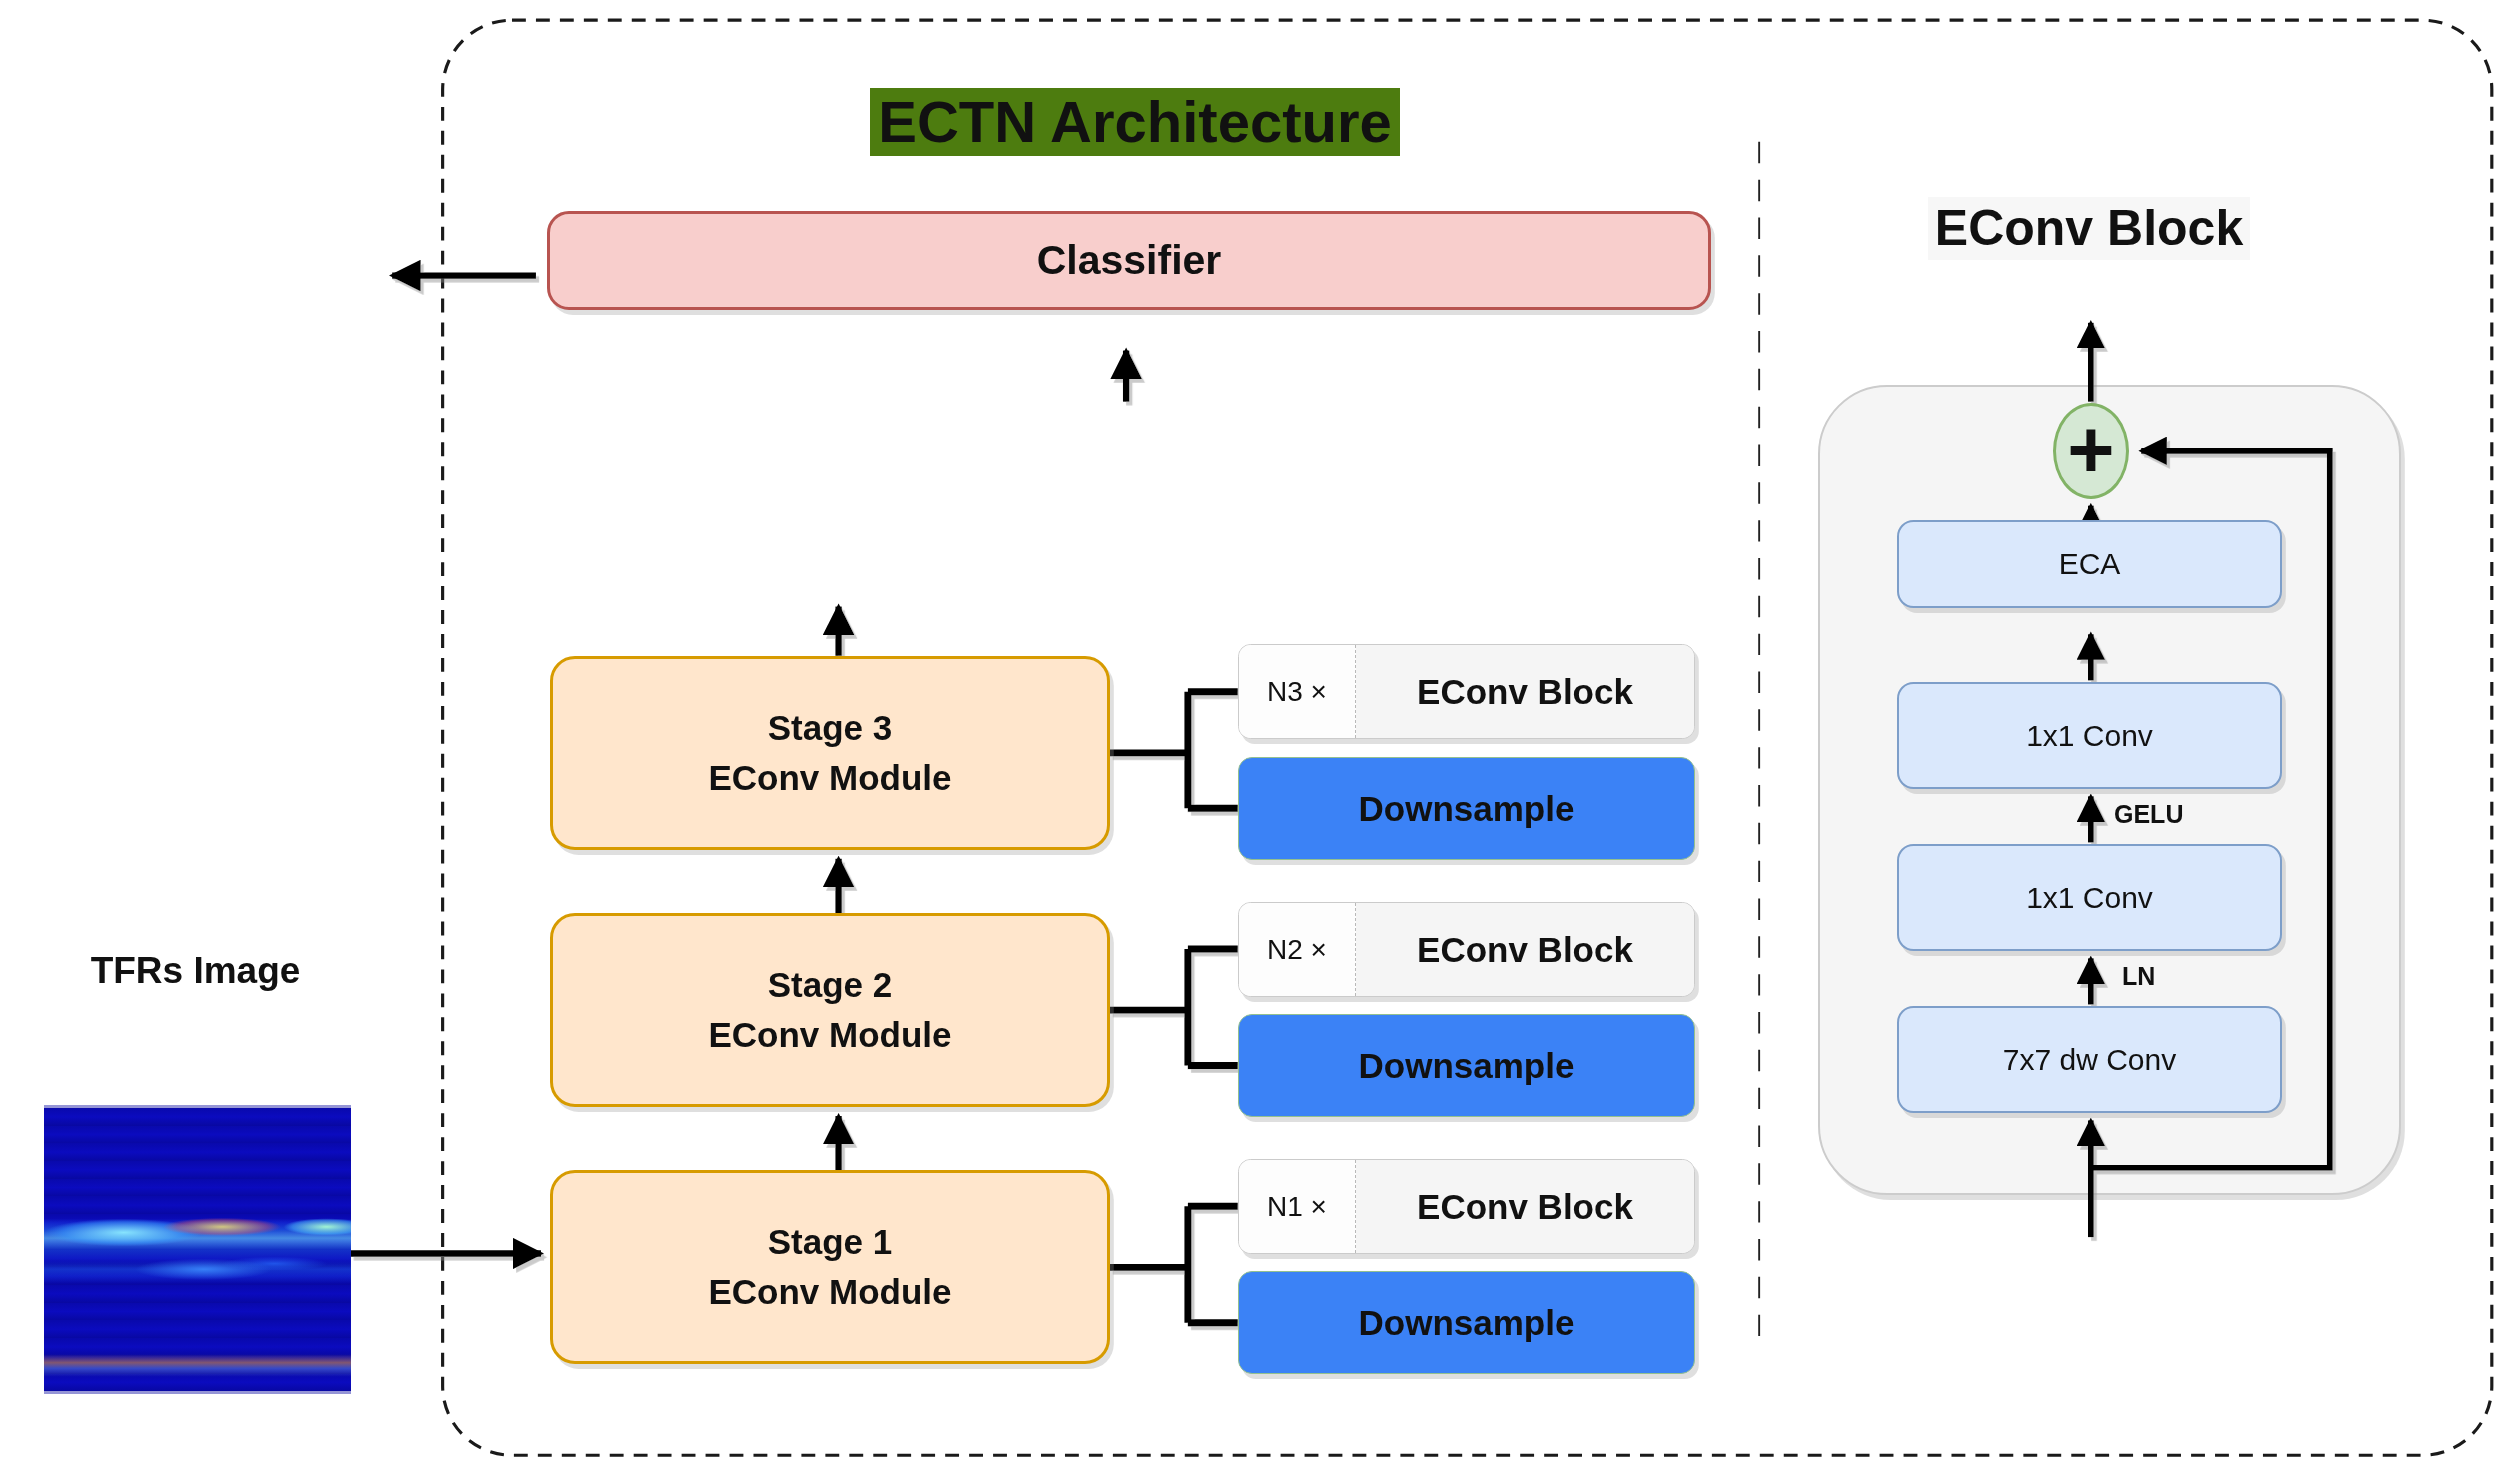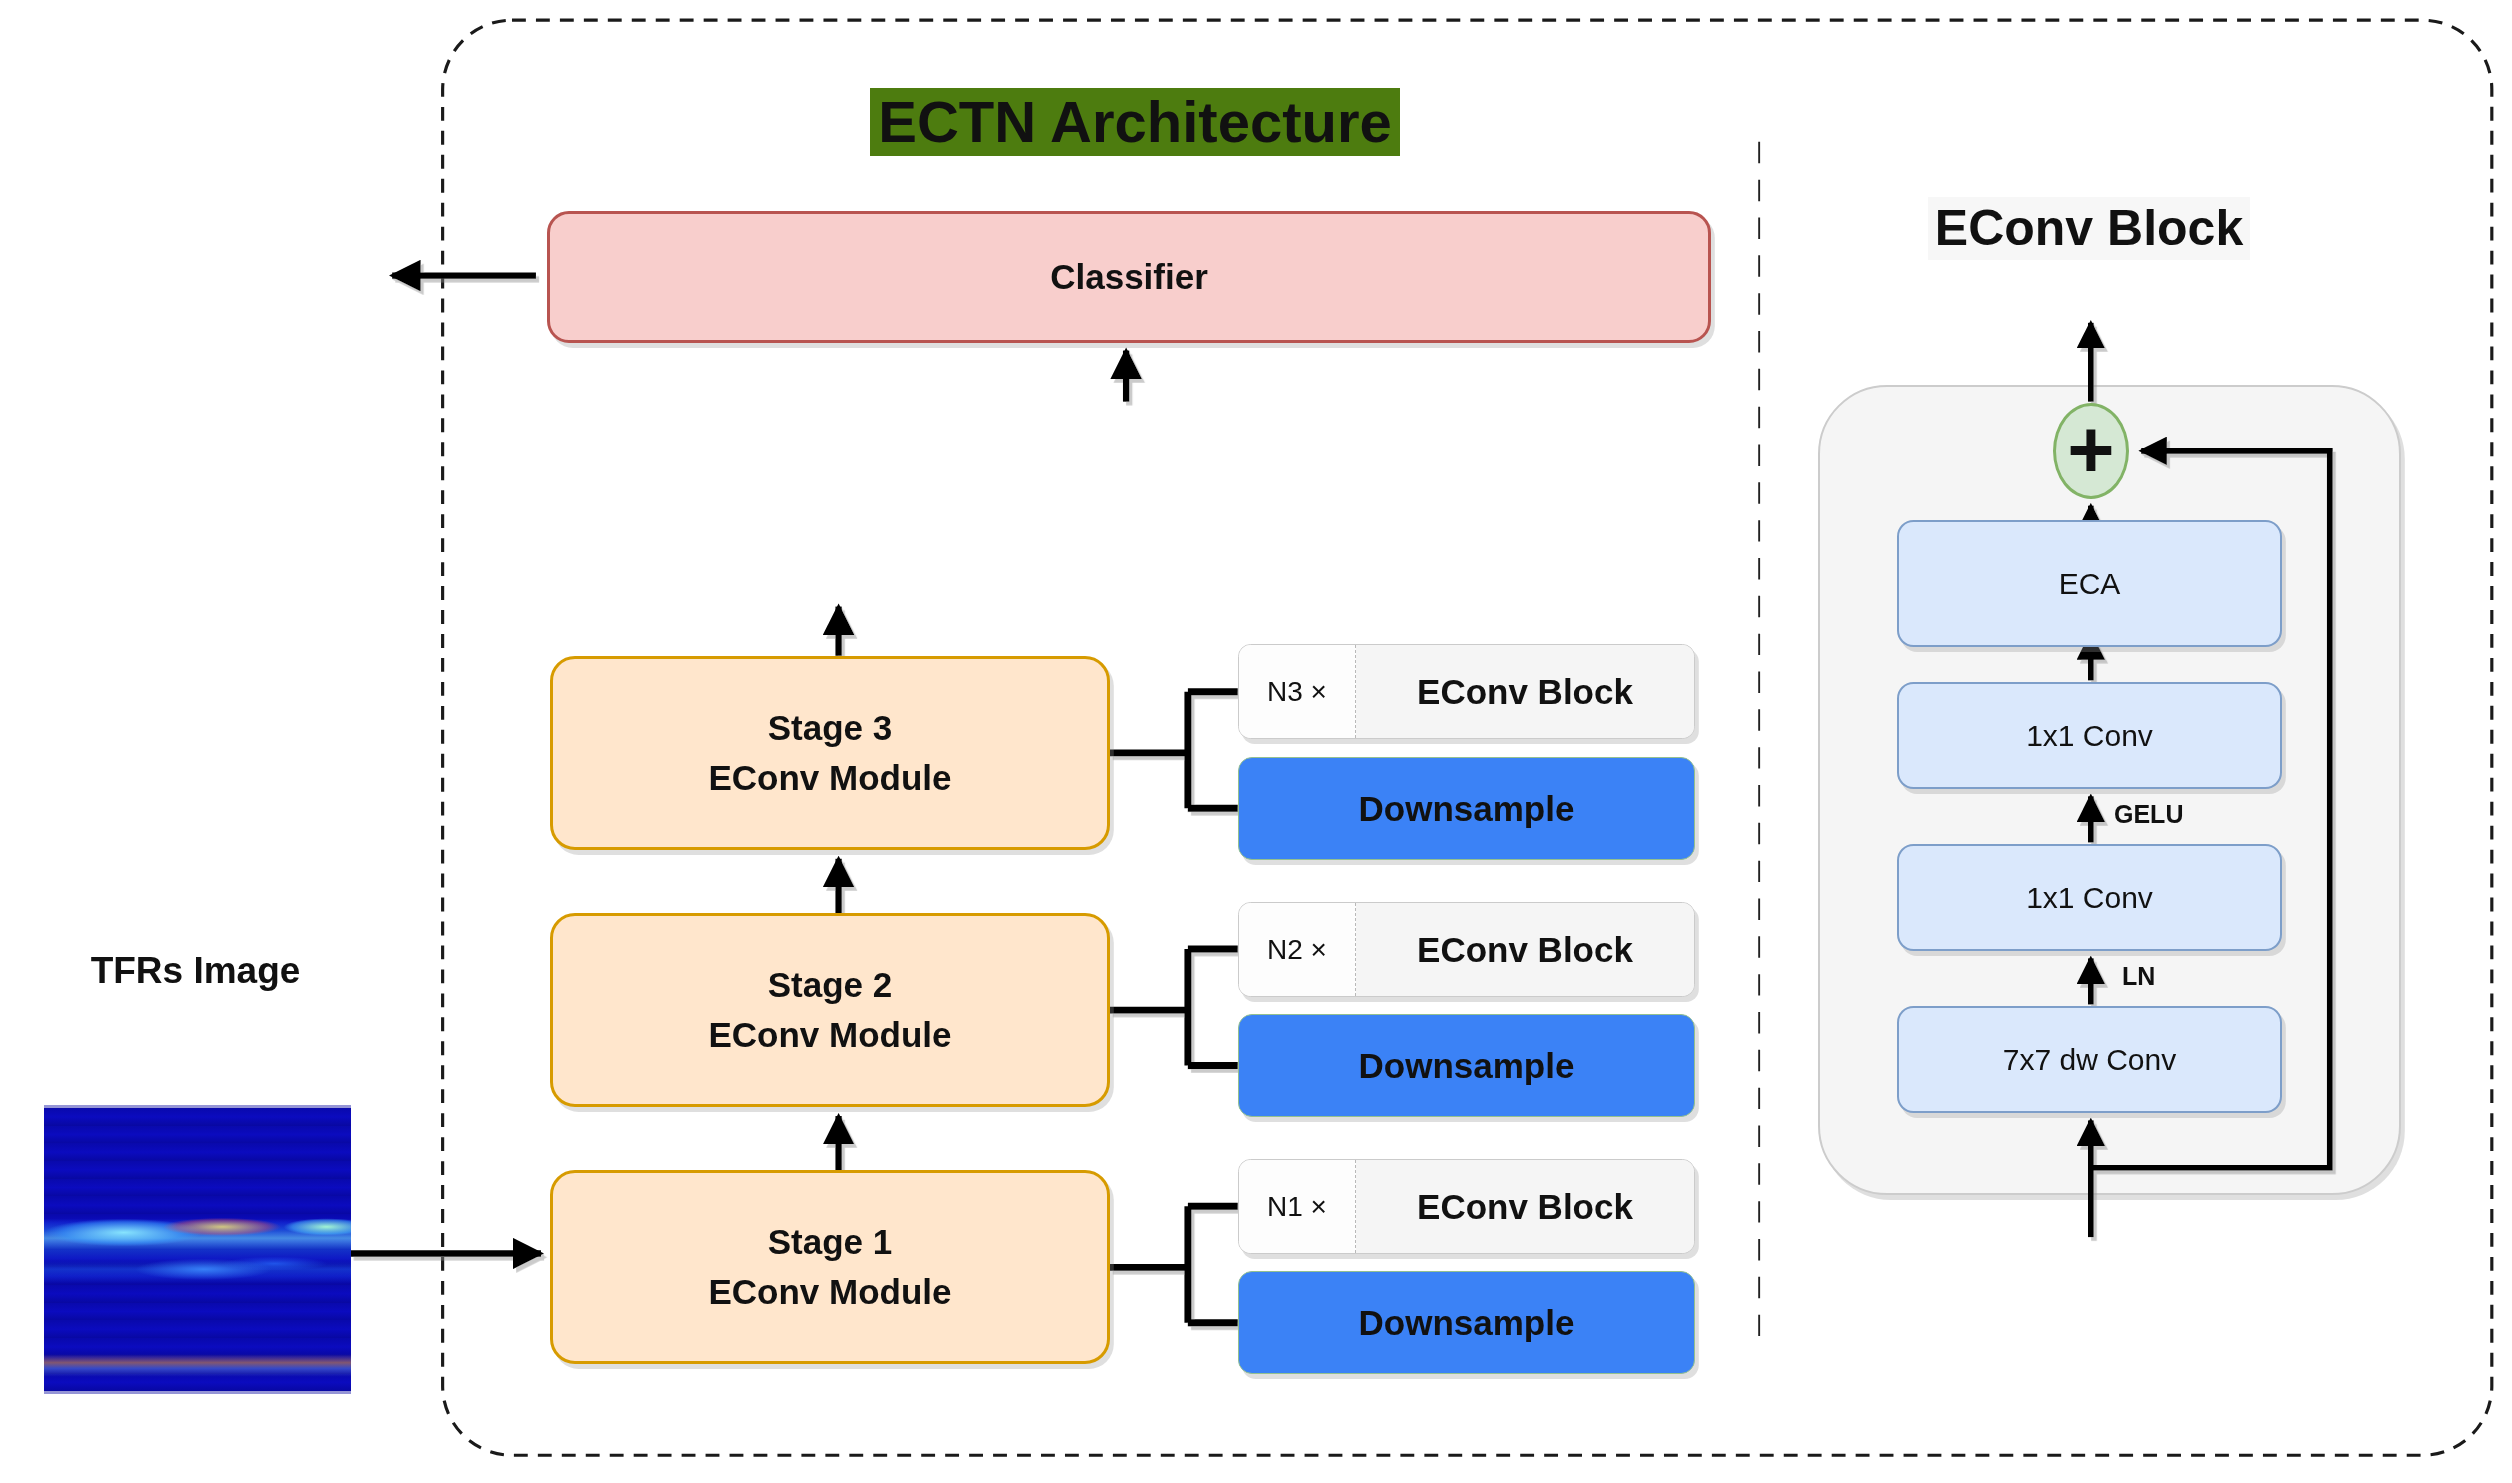--- a/index.html
+++ b/index.html
@@ -17,21 +17,21 @@
   .graybox{background:#F5F5F5;border:1.9px solid #CBCBCB;}
   .pre{white-space:pre;}
   .stage-line1{font-size:35px;font-weight:700;line-height:50px;}
   .stage-line2{font-size:35px;font-weight:700;line-height:50px;}
   #title{position:absolute;left:870px;top:88px;width:530px;height:68px;z-index:3;
          background:#4d7c0f;font-size:58px;font-weight:700;line-height:68px;text-align:center;}
   #econv-title{position:absolute;left:1928px;top:197px;width:322px;height:63px;z-index:3;
          background:#F7F7F7;font-size:50px;font-weight:700;line-height:63px;text-align:center;}
   #fault-box{left:26.5px;top:178px;width:351px;height:199px;border-radius:35px;}
   #fault-box .l{font-size:37px;line-height:50px;font-weight:700;}
-  #classifier-box{left:547px;top:211px;width:1164px;height:132px;border-radius:22px;font-size:35px;font-weight:700;}
+  #classifier-box{left:547px;top:211px;width:1164px;height:99px;border-radius:22px;font-size:41px;font-weight:700;}
   #stage4-box{left:547px;top:402px;width:1164px;height:197px;border-radius:25px;}
   .stage-narrow{left:550px;width:560px;height:194px;border-radius:25px;}
   #stage3-box{top:656px;}
   #stage2-box{top:913px;}
   #stage1-box{top:1170px;}
   .mini{left:1238px;width:457px;height:95px;border-radius:12.6px;flex-direction:row;padding:0;overflow:hidden;}
   .mini .count{width:117px;height:100%;display:flex;align-items:center;justify-content:center;
         background:#FDFDFD;border-right:1.9px dashed #B9B9B9;font-size:28px;font-weight:400;box-sizing:border-box;}
   .mini .blk{flex:1;height:100%;display:flex;align-items:center;justify-content:center;
         background:#F5F5F5;font-size:35px;font-weight:700;}
@@ -48,21 +48,21 @@
           radial-gradient(ellipse 101px 17.7px at 26% 44%, rgba(140,235,255,0.95), rgba(60,160,255,0.5) 60%, transparent 78%),
           radial-gradient(ellipse 95px 15px at 52% 57%, rgba(60,140,255,0.85), transparent 72%),
           radial-gradient(ellipse 76px 10px at 75% 55%, rgba(40,110,255,0.7), transparent 70%),
           linear-gradient(180deg, transparent 39%, rgba(40,120,255,0.55) 43%, rgba(110,225,255,0.6) 46%, rgba(30,90,230,0.5) 50%, transparent 55%),
           linear-gradient(180deg, transparent 54%, rgba(30,90,230,0.5) 57%, transparent 62%),
           linear-gradient(180deg, transparent 87%, rgba(150,100,100,0.85) 90%, rgba(60,80,200,0.9) 92%, transparent 95%),
           repeating-linear-gradient(180deg, #0909AC 0px, #0B0BBF 8.8px, #0808A2 17.7px);}
   #econv-container{left:1818px;top:385px;width:583px;height:810px;border-radius:69px;
         background:#F5F5F5;border:2.5px solid #CCCCCC;}
   .smallblue{left:1897px;width:385px;border-radius:16.4px;font-size:30px;font-weight:400;}
-  #eca-box{top:520px;height:127px;}
+  #eca-box{top:520px;height:88px;}
   #conv1x1-top-box{top:682px;height:107px;}
   #conv1x1-bottom-box{top:844px;height:107px;}
   #dwconv-box{top:1006px;height:107px;}
   .actlabel{position:absolute;left:2114px;z-index:3;font-size:25px;font-weight:700;}
   #gelu-label{top:800px;}
   #ln-label{top:962px;margin-left:8px;}
   #plus-node{left:2053px;top:403px;width:76px;height:96px;border-radius:50%;
         background:#D5E8D4;border:3.2px solid #82B366;z-index:4;}
   #plus-node span{font-size:81px;font-weight:700;line-height:76px;margin-top:-5px;}
   #input-box{left:1897px;top:1237px;width:389px;height:100px;border-radius:17.7px;

